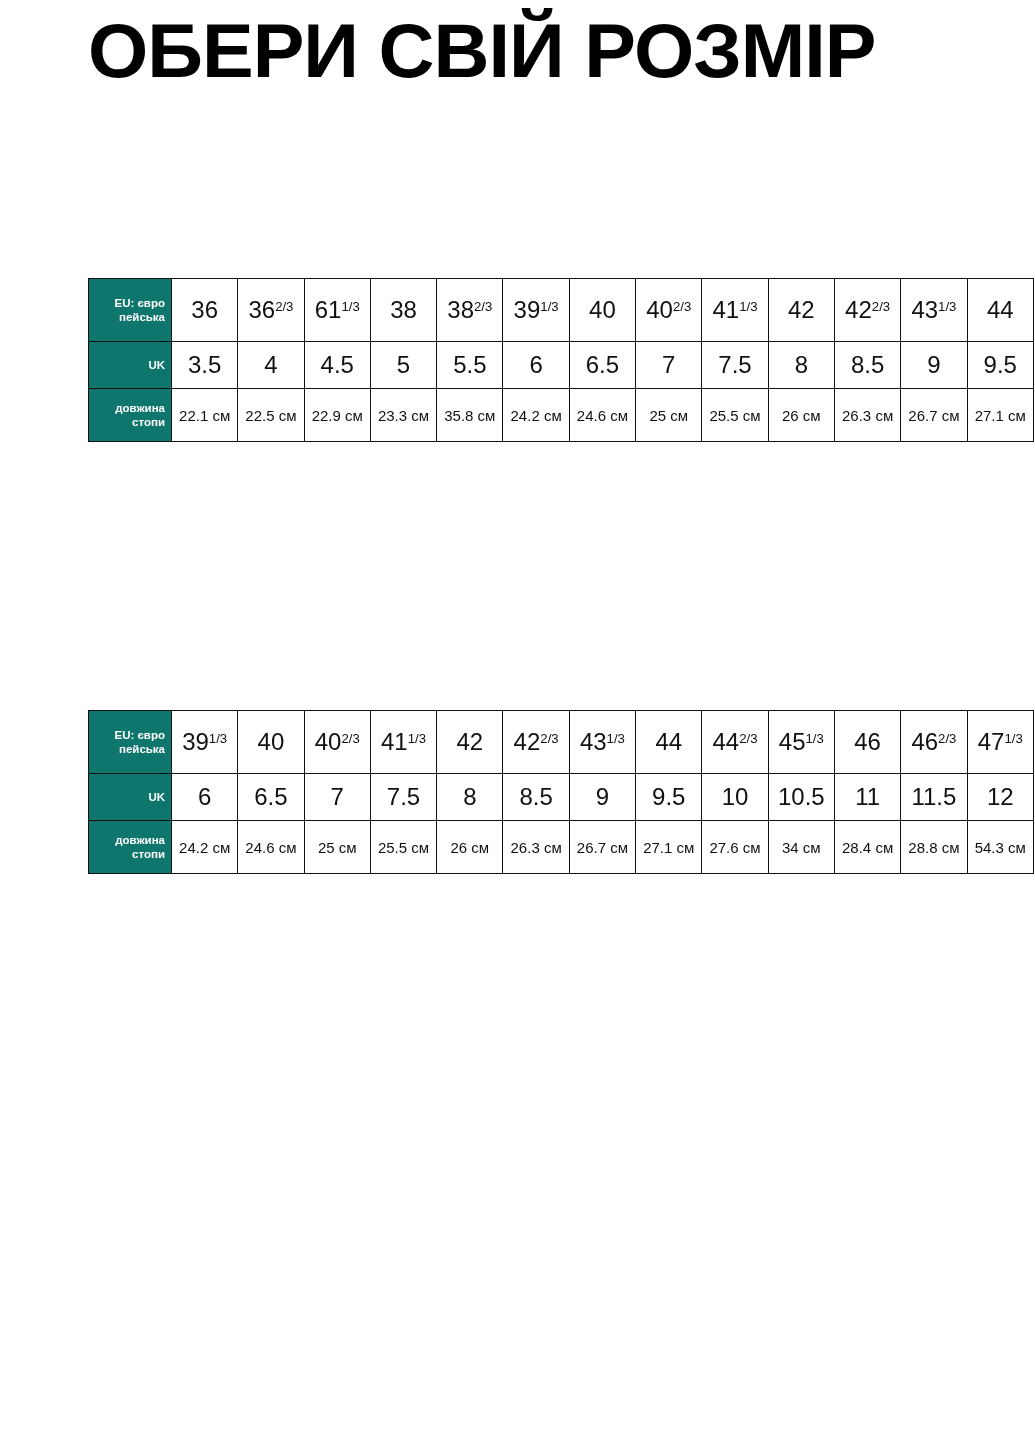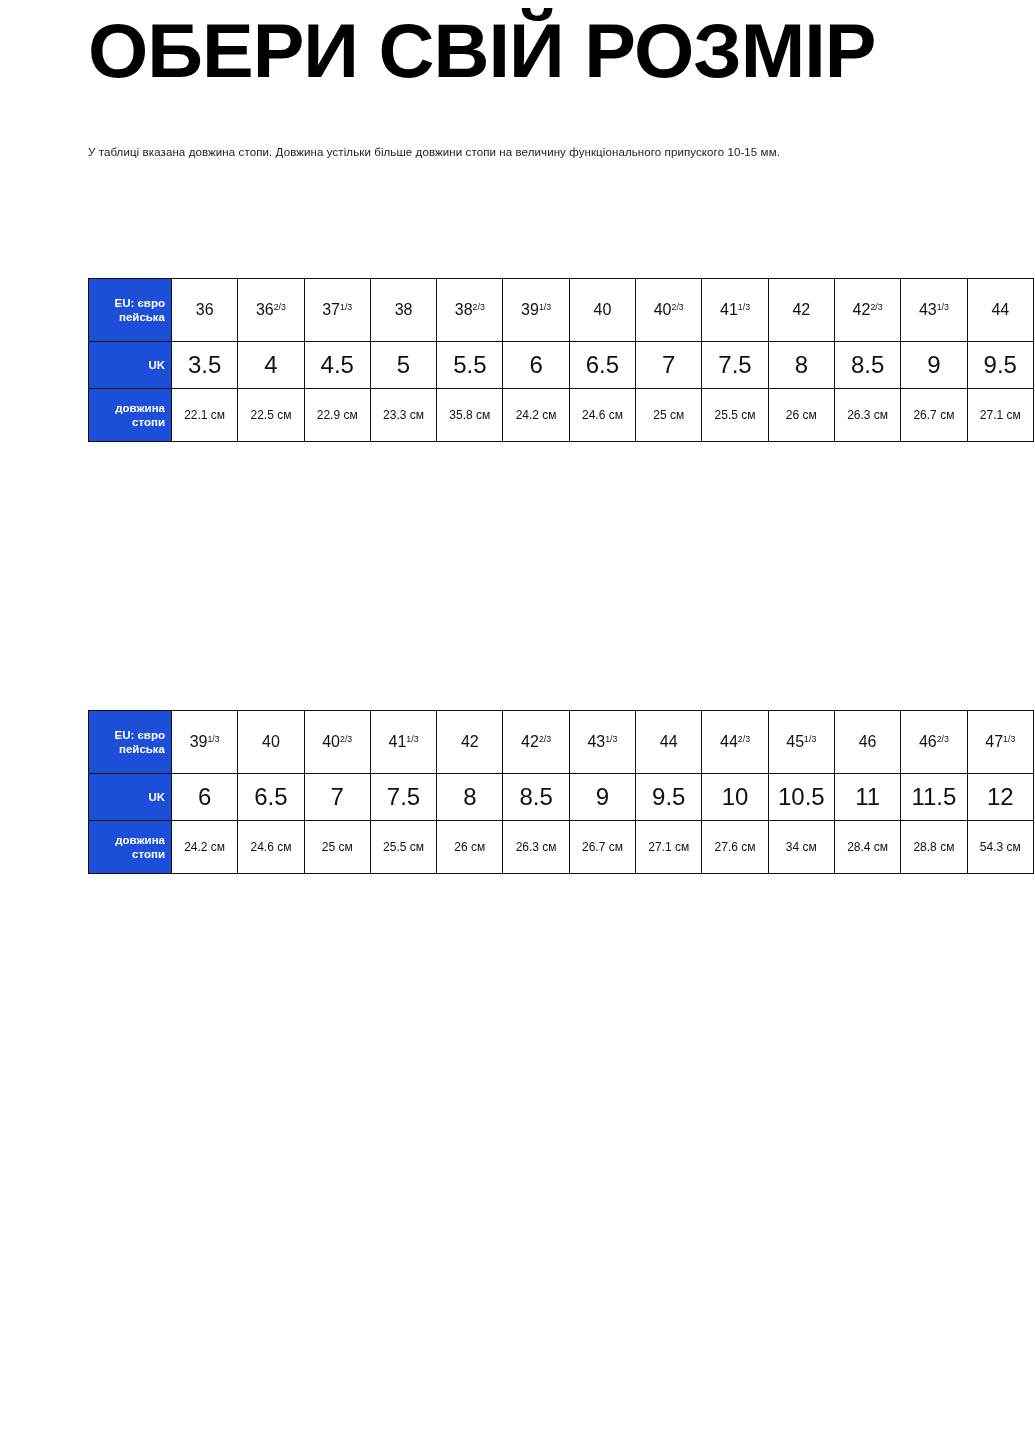--- a/index.html
+++ b/index.html
@@ -85,70 +85,69 @@
     border-collapse: collapse;
     table-layout: fixed;
   }
   .size-table td, .size-table th {
     border: 1px solid #111111;
     text-align: center;
     vertical-align: middle;
     padding: 0;
   }
   .size-table .rowhead {
-    background: #1d4ed8;
+    background: #0f766e;
     color: #ffffff;
     font-size: 11.5px;
     font-weight: bold;
     line-height: 14px;
     width: 70px;
     padding: 4px 6px;
     text-align: right;
     border: 1px solid #111111;
   }
   .size-table .eu-cell {
-    font-size: 16px;
+    font-size: 24px;
     height: 62px;
     font-weight: normal;
   }
   .size-table .uk-cell {
     font-size: 24px;
     height: 46px;
   }
   .size-table .len-cell {
-    font-size: 12px;
+    font-size: 15px;
     height: 52px;
   }
   .frac {
     font-size: 0.55em;
     vertical-align: 0.55em;
     letter-spacing: 0;
   }
 
   
   #women-table { top: 278px; width: 946px; }
   #men-table  { top: 710px; width: 946px; }
 </style>
 </head>
 <body>
 
 <div class="page">
 
   <div class="title">ОБЕРИ СВІЙ РОЗМІР</div>
 
-  <div class="intro">У таблиці вказана довжина стопи. Довжина устільки більше довжини стопи на величину функціонального припуского 10-15 мм.</div>
 
 
   <table class="size-table" id="women-table">
     <tbody>
       <tr>
         <td class="rowhead">EU: євро пейська</td>
         <td class="eu-cell"><span>36</span></td>
         <td class="eu-cell"><span>36</span><span class="frac">2/3</span></td>
-        <td class="eu-cell"><span>37</span><span class="frac">1/3</span></td>
+        <td class="eu-cell"><span>61</span><span class="frac">1/3</span></td>
         <td class="eu-cell"><span>38</span></td>
         <td class="eu-cell"><span>38</span><span class="frac">2/3</span></td>
         <td class="eu-cell"><span>39</span><span class="frac">1/3</span></td>
         <td class="eu-cell"><span>40</span></td>
         <td class="eu-cell"><span>40</span><span class="frac">2/3</span></td>
         <td class="eu-cell"><span>41</span><span class="frac">1/3</span></td>
         <td class="eu-cell"><span>42</span></td>
         <td class="eu-cell"><span>42</span><span class="frac">2/3</span></td>
         <td class="eu-cell"><span>43</span><span class="frac">1/3</span></td>
         <td class="eu-cell"><span>44</span></td>

